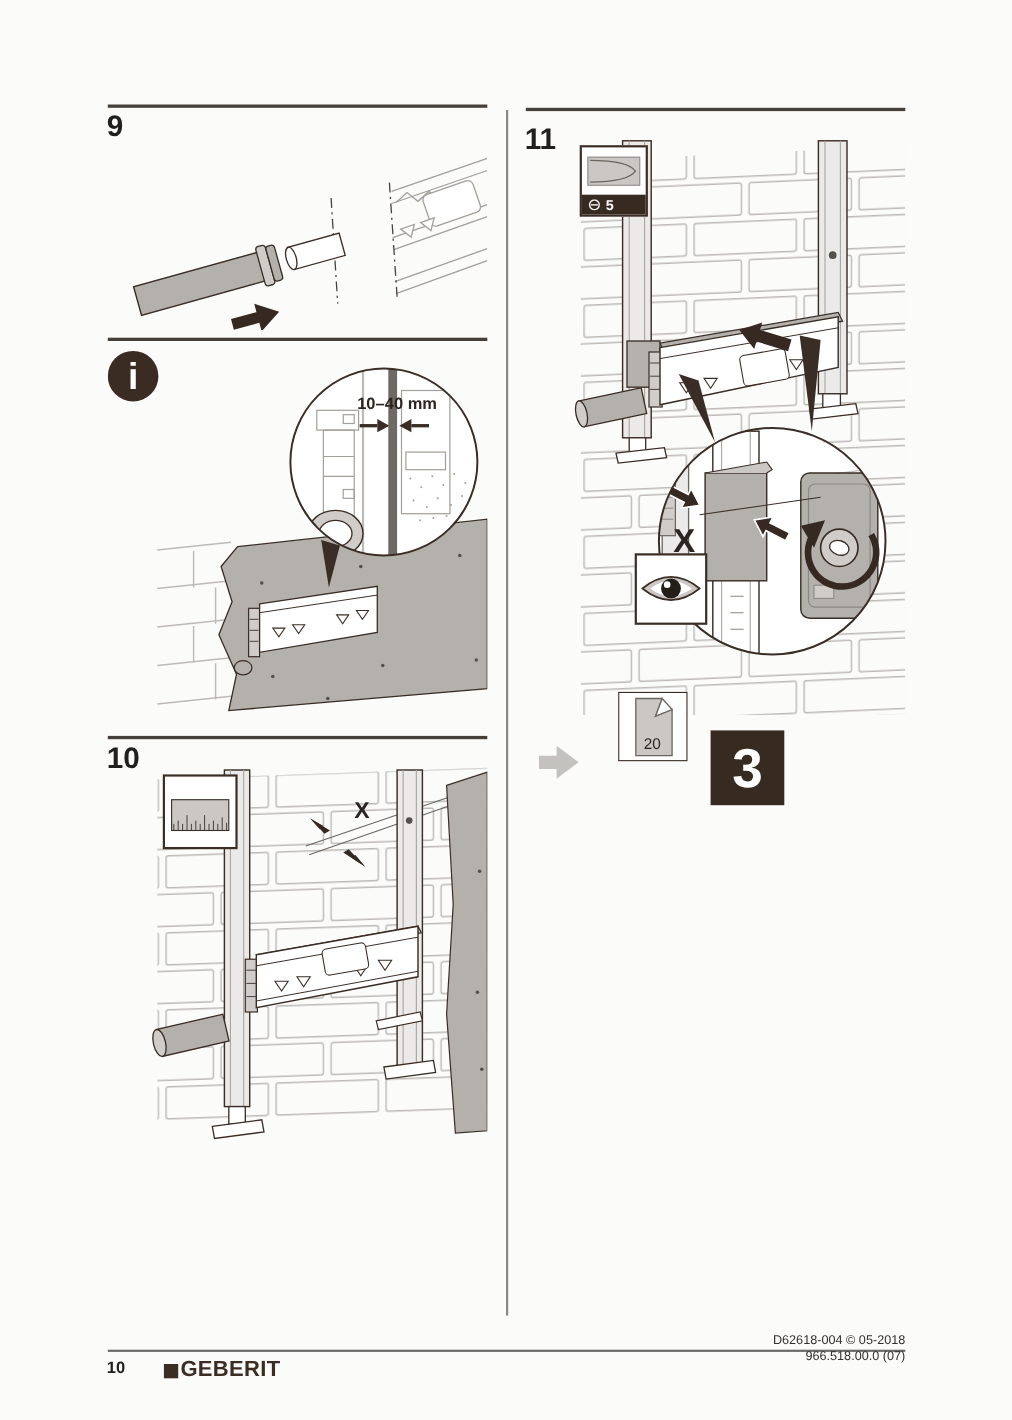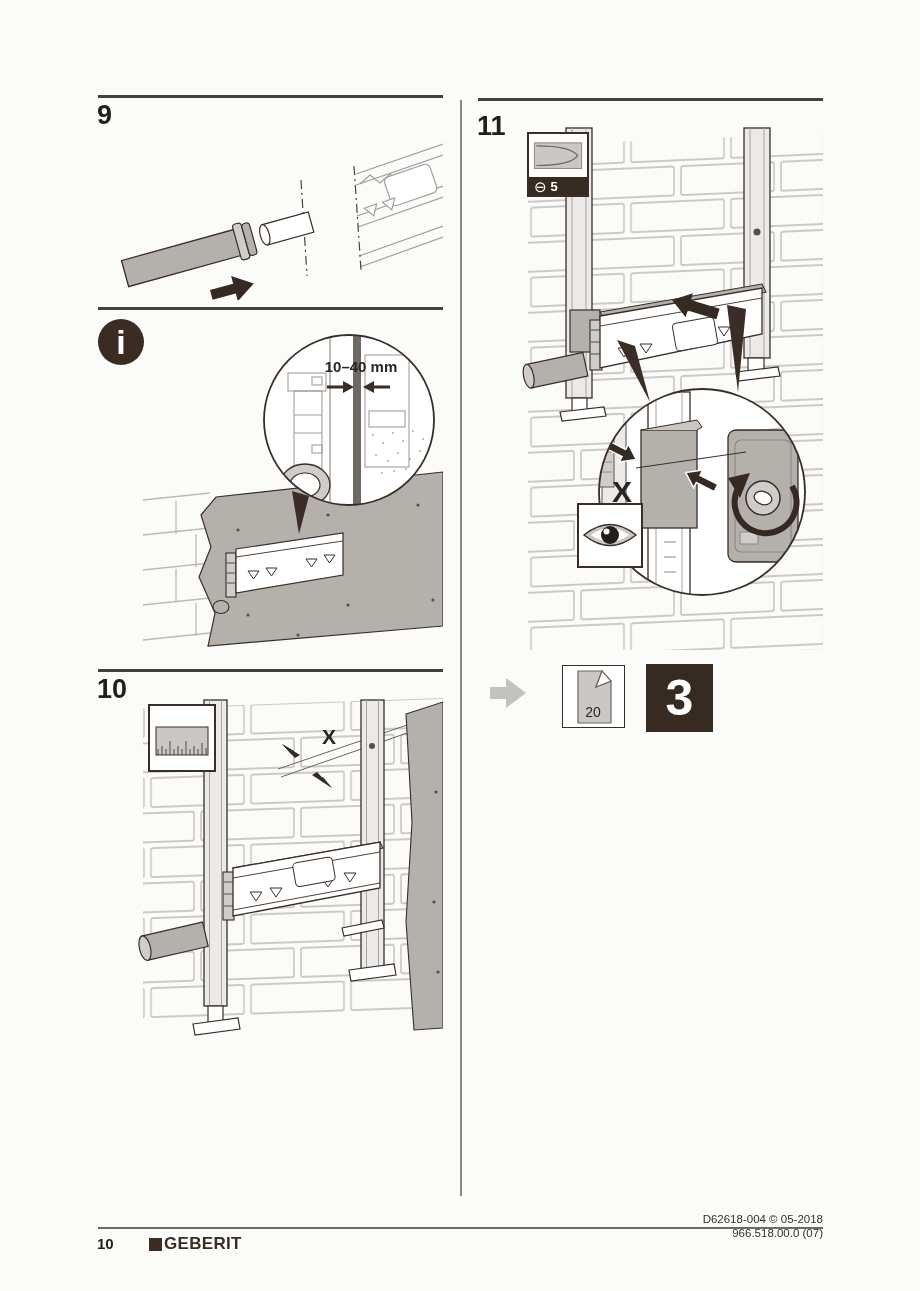--- a/index.html
+++ b/index.html
@@ -27,21 +27,21 @@
     display:flex;align-items:center;justify-content:center;
   }
   .ref-step-box{
     width:67px;height:68px;background:#362a21;display:flex;align-items:center;justify-content:center;
     color:#fff;font-size:50px;font-weight:bold;
   }
   .footer-line{background:#6b6a68;height:2px;}
   .footer-page{font-size:15px;font-weight:bold;color:#22201e;}
   .brand{display:flex;align-items:center;gap:2px;color:#3b2d23;}
   .brand-square{width:13px;height:13px;background:#3b2d23;margin-top:1px;}
-  .brand-name{font-size:17px;font-weight:bold;letter-spacing:0.3px;}
+  .brand-name{font-size:20px;font-weight:bold;letter-spacing:0.3px;}
   .doc-meta{font-size:11.5px;color:#33302c;text-align:right;line-height:14px;width:223px;}
 </style>
 </head>
 <body>
 
 <div class="page">
 
   <div class="abs step-rule" style="left:98px;top:95px;width:345px;"></div>
   <div class="abs step-num" style="left:97px;top:102px;">9</div>
 
@@ -385,21 +385,21 @@
     <div class="tool-strip">
       <span class="tool-sym">⊖</span>
       <span class="tool-size">5</span>
     </div>
   </div>
 
   <svg class="abs" style="left:490px;top:678px;" width="38" height="30" viewBox="0 0 38 30">
     <path d="M0 9 h16 v-9 l20 15 -20 15 v-9 h-16 z" fill="#c4c2bf"></path>
   </svg>
 
-  <div class="abs ref-page-box" style="left:562px;top:665px;align-items:center;">
+  <div class="abs ref-page-box" style="left:562px;top:629px;align-items:center;">
     <svg width="58" height="60" viewBox="0 0 58 60">
       <path d="M13 4 H37 L31 20 L46 14 V56 H13 Z" fill="#cac7c4" stroke="#6b6660" stroke-width="1.2"></path>
       <path d="M37 4 L46 14 L31 20 Z" fill="#fff" stroke="#6b6660" stroke-width="1.2"></path>
       <text x="28" y="50" text-anchor="middle" font-size="14" fill="#2a2522">20</text>
     </svg>
   </div>
 
   <div class="abs ref-step-box" style="left:646px;top:664px;">
     <span>3</span>
   </div>

